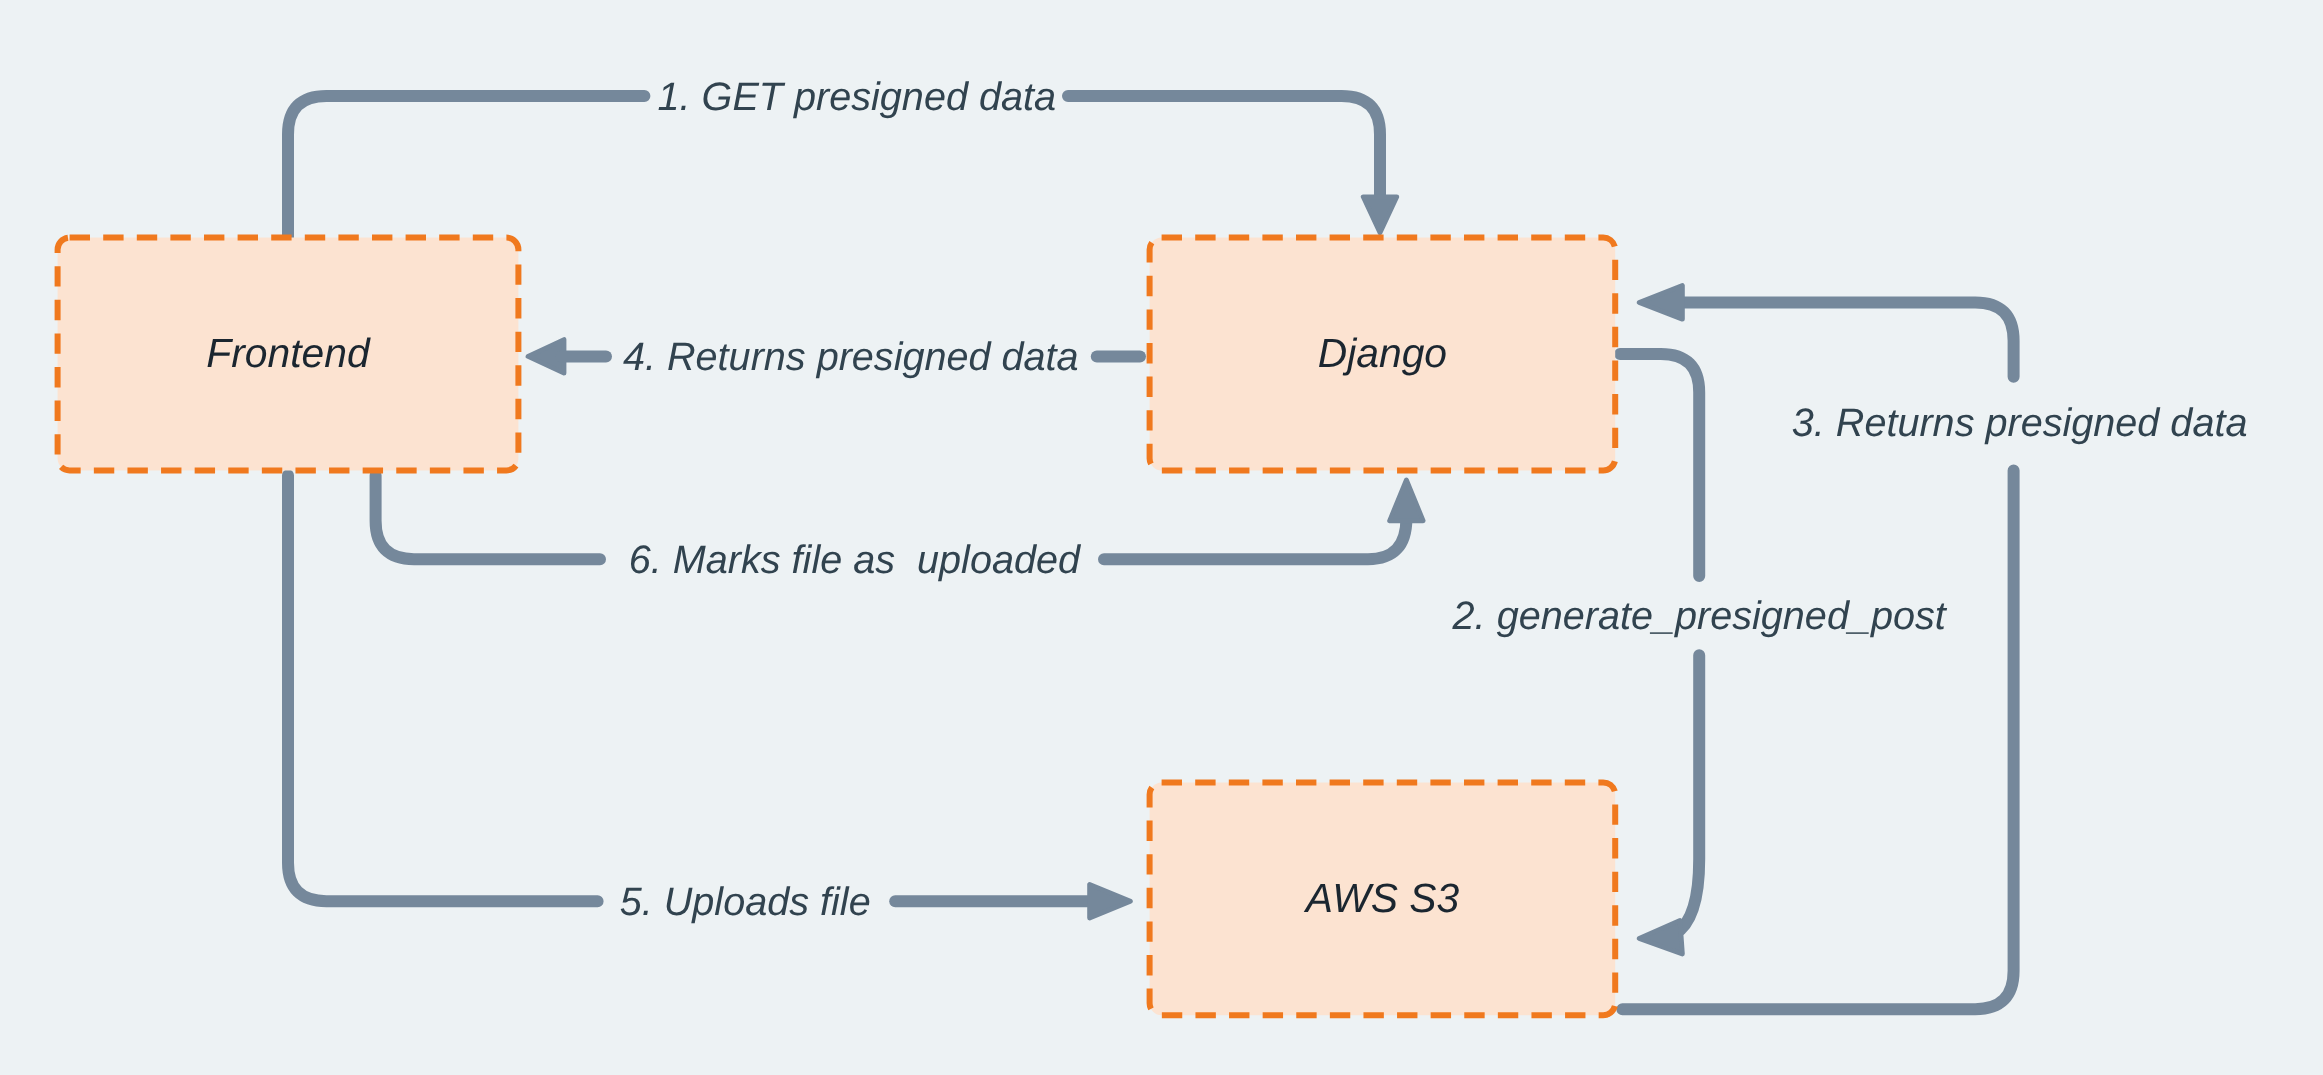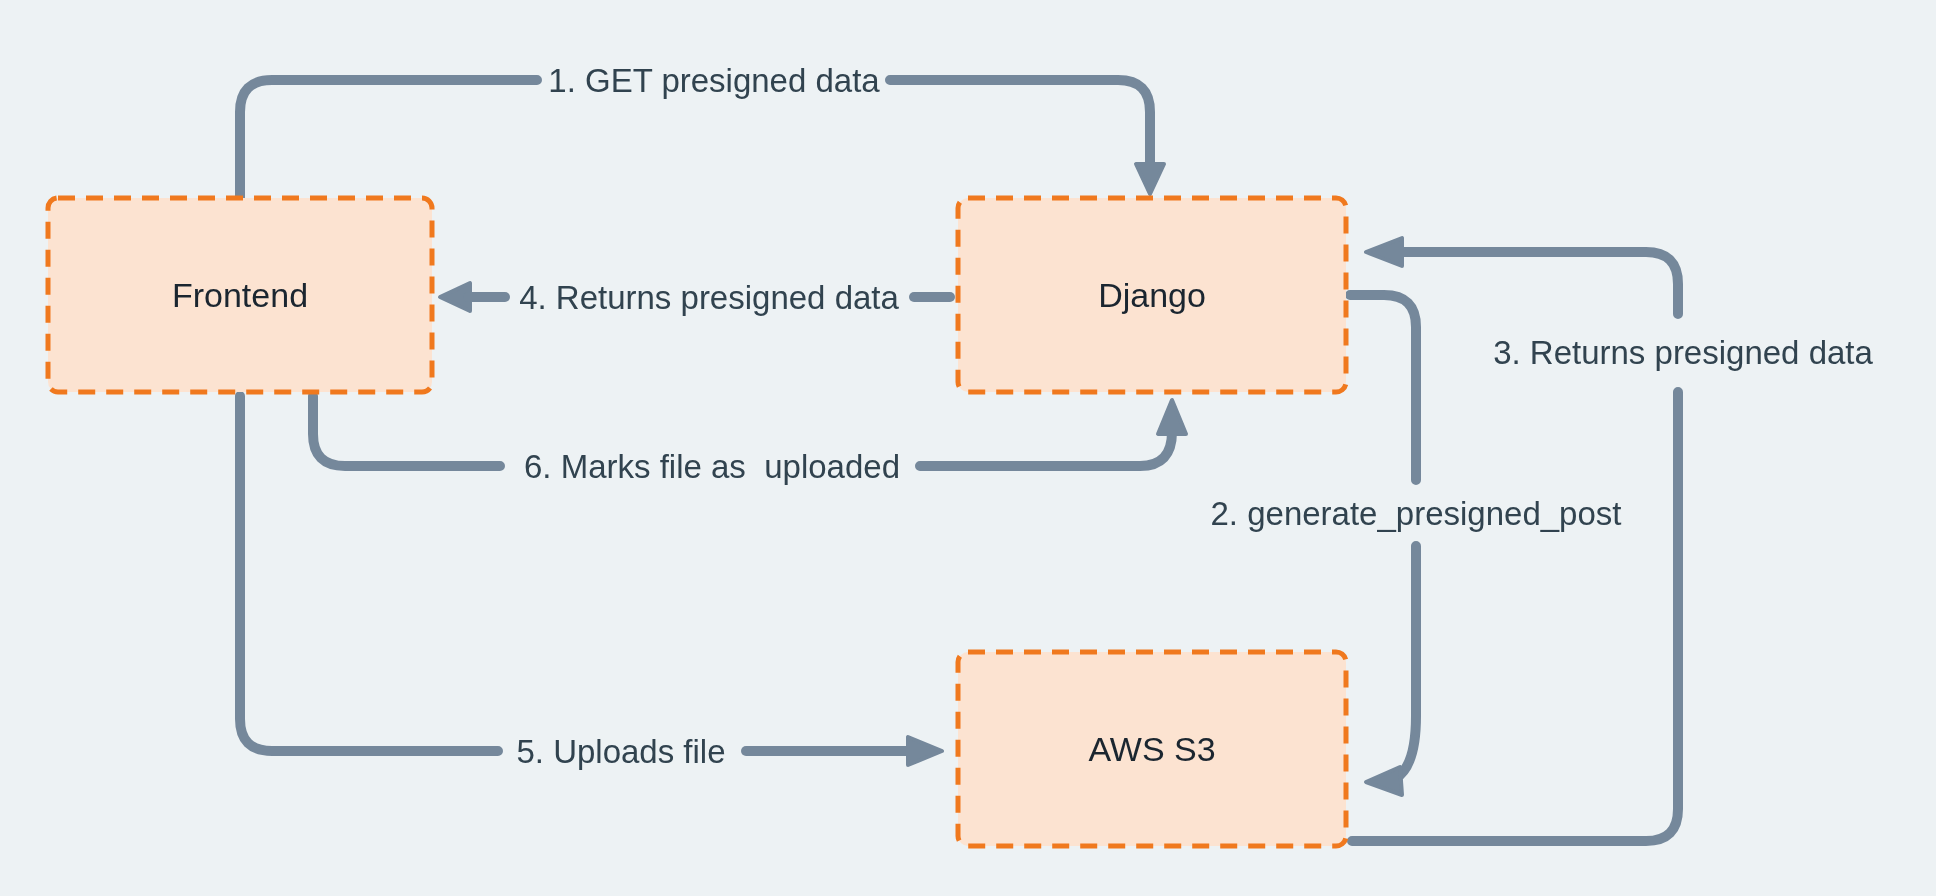--- a/index.html
+++ b/index.html
@@ -8,20 +8,21 @@
     width: 1936px;
     height: 896px;
     overflow: hidden;
     background: var(--background, #EDF2F4);
     font-family: "Liberation Sans", sans-serif;
   }
   #stage {
     position: relative;
     width: 1936px;
     height: 896px;
+    font-style: italic;
   }
   svg { display: block; }
   .node-box {
     fill: var(--node-fill, #FCE3D1);
     stroke: var(--node-border, #F0791E);
     stroke-width: 5;
     stroke-dasharray: 17 11;
   }
   .connector {
     fill: none;

